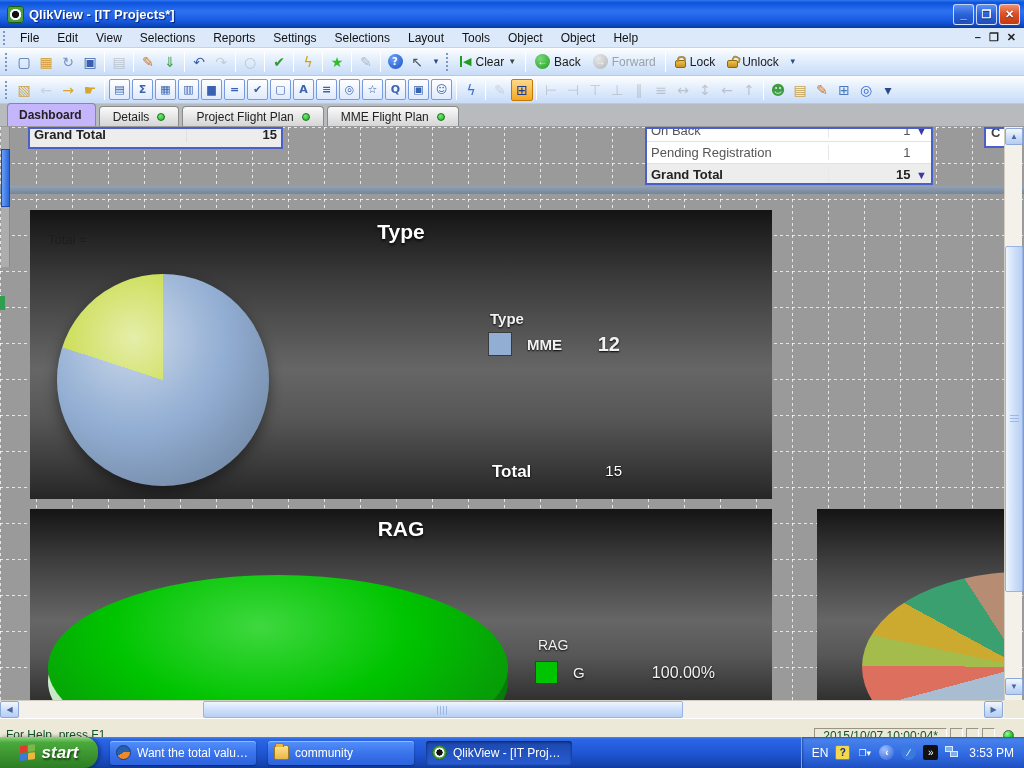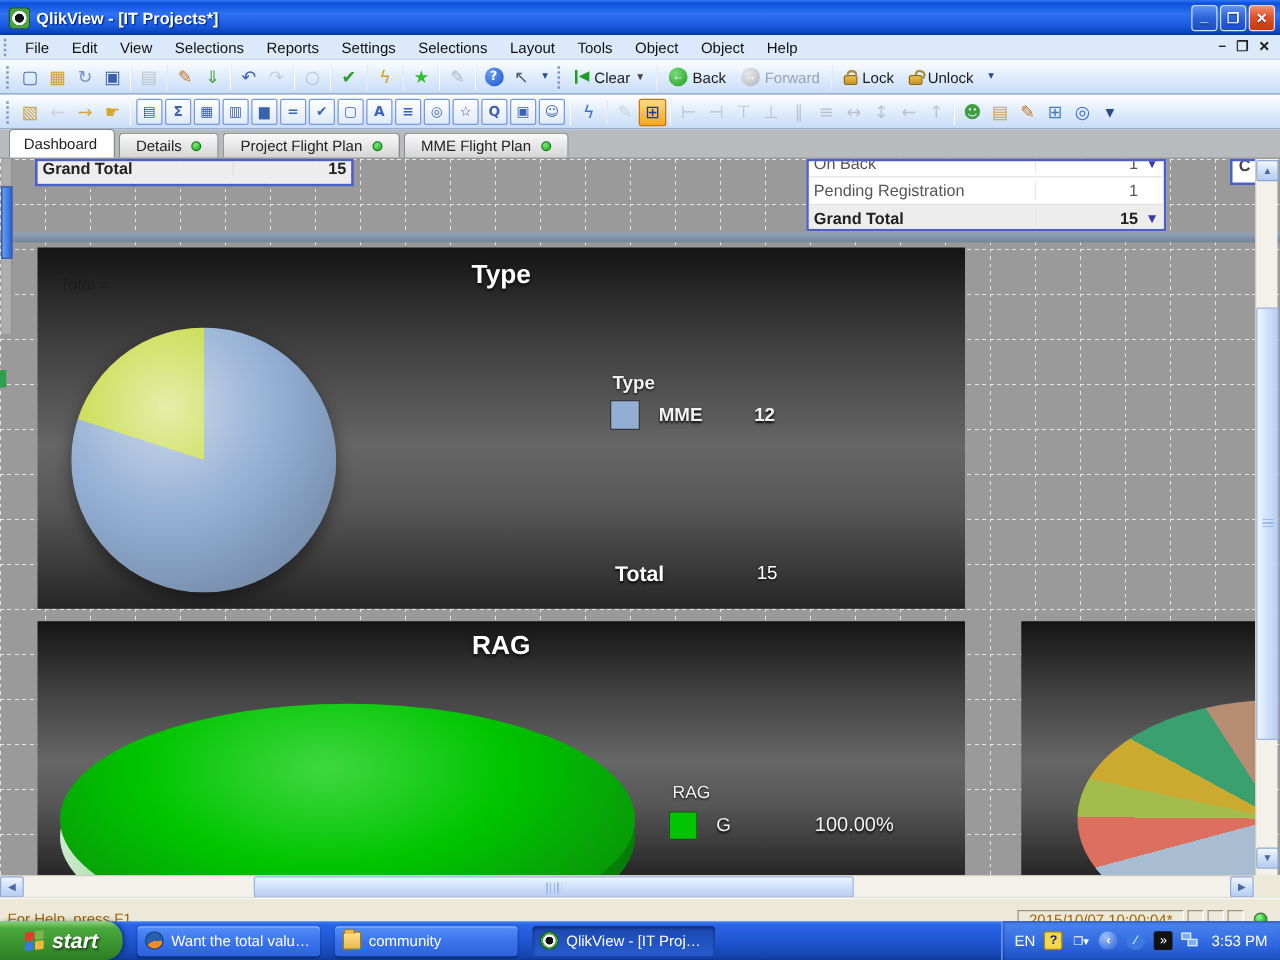--- a/index.html
+++ b/index.html
@@ -54,21 +54,21 @@
     border-bottom:none;border-radius:4px 4px 0 0;}
   .padlock.open::before{left:4px;transform:rotate(22deg);}
   .ovf{margin-left:1px;color:#2a4a8a;font-size:9px;width:14px;}
 
   
   .tabbar{position:absolute;left:0;top:104px;width:1024px;height:23px;background:#b7bbbd;display:flex;align-items:flex-end;
     padding-left:7px;border-bottom:1px solid #9a9a9a;}
   .tab{height:20px;display:flex;align-items:center;gap:8px;padding:0 13px;font-size:12px;color:#222;
     background:linear-gradient(180deg,#fafafa,#d5d5d5);border:1px solid #8a8a8a;border-bottom:none;
     border-radius:4px 4px 0 0;margin-right:3px;white-space:nowrap;}
-  .tab.active{height:23px;background:#ffffff;font-weight:normal;position:relative;z-index:2;padding-left:11px;}
+  .tab.active{height:23px;background:#c4b5fd;font-weight:bold;position:relative;z-index:2;padding-left:11px;}
   .tabdot{width:8px;height:8px;border-radius:50%;background:radial-gradient(circle at 35% 30%,#7ae87a,#1eae1e);
     border:1px solid #127a12;}
 
   
   .sheet{position:absolute;left:0;top:127px;width:1024px;height:573px;background-color:#9a9a9a;
     background-image:
       repeating-linear-gradient(to bottom, rgba(154,154,154,0) 0 3px, #9a9a9a 3px 6px),
       repeating-linear-gradient(to right, rgba(154,154,154,0) 0 3px, #9a9a9a 3px 6px),
       repeating-linear-gradient(to right, rgba(255,255,255,.75) 0 1px, rgba(0,0,0,0) 1px 36px),
       repeating-linear-gradient(to bottom, rgba(255,255,255,.75) 0 1px, rgba(0,0,0,0) 1px 36px);
@@ -91,37 +91,37 @@
   #gt-table .qrow{height:28px;margin-top:-9px;border:none;font-weight:bold;color:#222;}
   #gt-table .ql{border-right:1px solid #e0e0e0;margin-right:6px;}
   #status-table{left:645px;top:0;width:288px;height:58px;}
   #status-table .inner{margin-top:-9px;}
   #status-table .ql{border-right:1px solid #e8e8e8;width:178px;flex:none;margin-right:4px;}
   #cbox{left:984px;top:0;width:22px;height:21px;font-weight:bold;color:#444;padding-left:5px;}
   #cbox .cv{display:block;margin-top:-4px;font-size:13px;}
 
   
   .panel{position:absolute;overflow:hidden;
-    background:linear-gradient(180deg,#141414 0%,#3d3d3d 25%,#666 55%,#575757 72%,#262626 100%);}
+    background:linear-gradient(180deg,#141414 0%,#3d3d3d 25%,#666 55%,#575757 72%,#262626 100%);margin-top:12px;}
   .ptitle{position:absolute;left:0;right:0;text-align:center;color:#fff;font-size:21px;font-weight:bold;
     text-shadow:0 2px 3px rgba(0,0,0,.8);}
   #type-panel{left:30px;top:71px;width:742px;height:289px;}
   #area-panel{left:817px;top:71px;width:187px;height:289px;}
   #rag-panel{left:30px;top:370px;width:742px;height:203px;}
   #detail-panel{left:817px;top:370px;width:187px;height:203px;}
 
   .corner-label{position:absolute;left:18px;top:22px;font-size:13px;color:#1d1d1d;}
   #type-pie{position:absolute;left:27px;top:64px;width:212px;height:212px;border-radius:50%;
     box-shadow:0 6px 14px rgba(0,0,0,.45);}
   .legend-title{position:absolute;color:#f2f2f2;font-size:15px;font-weight:bold;text-shadow:0 1px 2px #000;}
   .lrow{position:absolute;display:flex;align-items:center;}
   .swatch{width:24px;height:24px;border:1px solid #3a3a3a;}
   .swatch.sm{width:23px;height:23px;}
   .llabel{color:#f2f2f2;font-size:15px;font-weight:bold;margin-left:15px;text-shadow:0 1px 2px #000;}
-  .lvalue{color:#f2f2f2;font-size:15px;font-weight:bold;margin-left:auto;text-shadow:0 1px 2px #000;}
+  .lvalue{color:#f2f2f2;font-size:20px;font-weight:bold;margin-left:auto;text-shadow:0 1px 2px #000;}
   .totrow{position:absolute;display:flex;width:130px;}
   .totlabel{color:#fff;font-size:17px;font-weight:bold;text-shadow:0 1px 2px #000;}
   .totvalue{color:#fff;font-size:15px;margin-left:auto;text-shadow:0 1px 2px #000;}
 
   
   .axis-label{position:absolute;color:#f2f2f2;font-weight:bold;font-size:15px;text-shadow:0 1px 2px #000;}
   .tickmark{position:absolute;width:2px;height:4px;background:#c8c8c8;}
   #area-bar{position:absolute;left:135px;top:144px;width:52px;height:58px;
     background:linear-gradient(180deg,#a9c2de 0%,#7da0c8 45%,#5d86b5 100%);border-top:4px solid #35495e;}
 
@@ -149,21 +149,21 @@
     background:linear-gradient(180deg,#f2f7fe,#cadcf6 60%,#b4cdf2);color:#4a66a0;font-size:8px;
     display:flex;align-items:center;justify-content:center;}
   .hthumb{position:absolute;left:203px;top:0;width:480px;height:17px;border:1px solid #98b4e4;border-radius:2px;
     background:linear-gradient(180deg,#eef6ff,#cfe0fa 50%,#b8cef2);}
   .hthumb::after{content:"";position:absolute;top:4px;left:50%;width:12px;height:9px;margin-left:-6px;
     background:repeating-linear-gradient(90deg,#9ab8e8 0 1px,rgba(0,0,0,0) 1px 3px);}
   .corner{position:absolute;left:1004px;top:700px;width:20px;height:18px;background:#ece9d8;}
 
   
   .statusbar{position:absolute;left:0;top:718px;width:1024px;height:19px;background:#ece9d8;border-top:1px solid #fff;
-    display:flex;align-items:center;font-size:12px;color:#a16207;padding:16px 6px;}
+    display:flex;align-items:center;font-size:12px;color:#14532d;padding:16px 6px;}
   .statusbar .help{flex:1;}
   .sb-box{border:1px solid;border-color:#9a9484 #fff #fff #9a9484;padding:0 8px;height:15px;line-height:14px;
     margin-left:3px;background:#ece9d8;}
   .sb-cell{width:13px;height:15px;border:1px solid;border-color:#9a9484 #fff #fff #9a9484;margin-left:3px;}
   .led{width:11px;height:11px;border-radius:50%;margin:0 4px 0 8px;border:1px solid #4a6a4a;
     background:radial-gradient(circle at 35% 30%,#9aff9a,#1fc01f 60%,#0a7a0a);}
 
   
   .taskbar{position:absolute;left:0;top:737px;width:1024px;height:31px;
     background:linear-gradient(180deg,#4584f4 0%,#2a66e8 8%,#1e54d0 55%,#1543ab 92%,#0f3a9a 100%);

